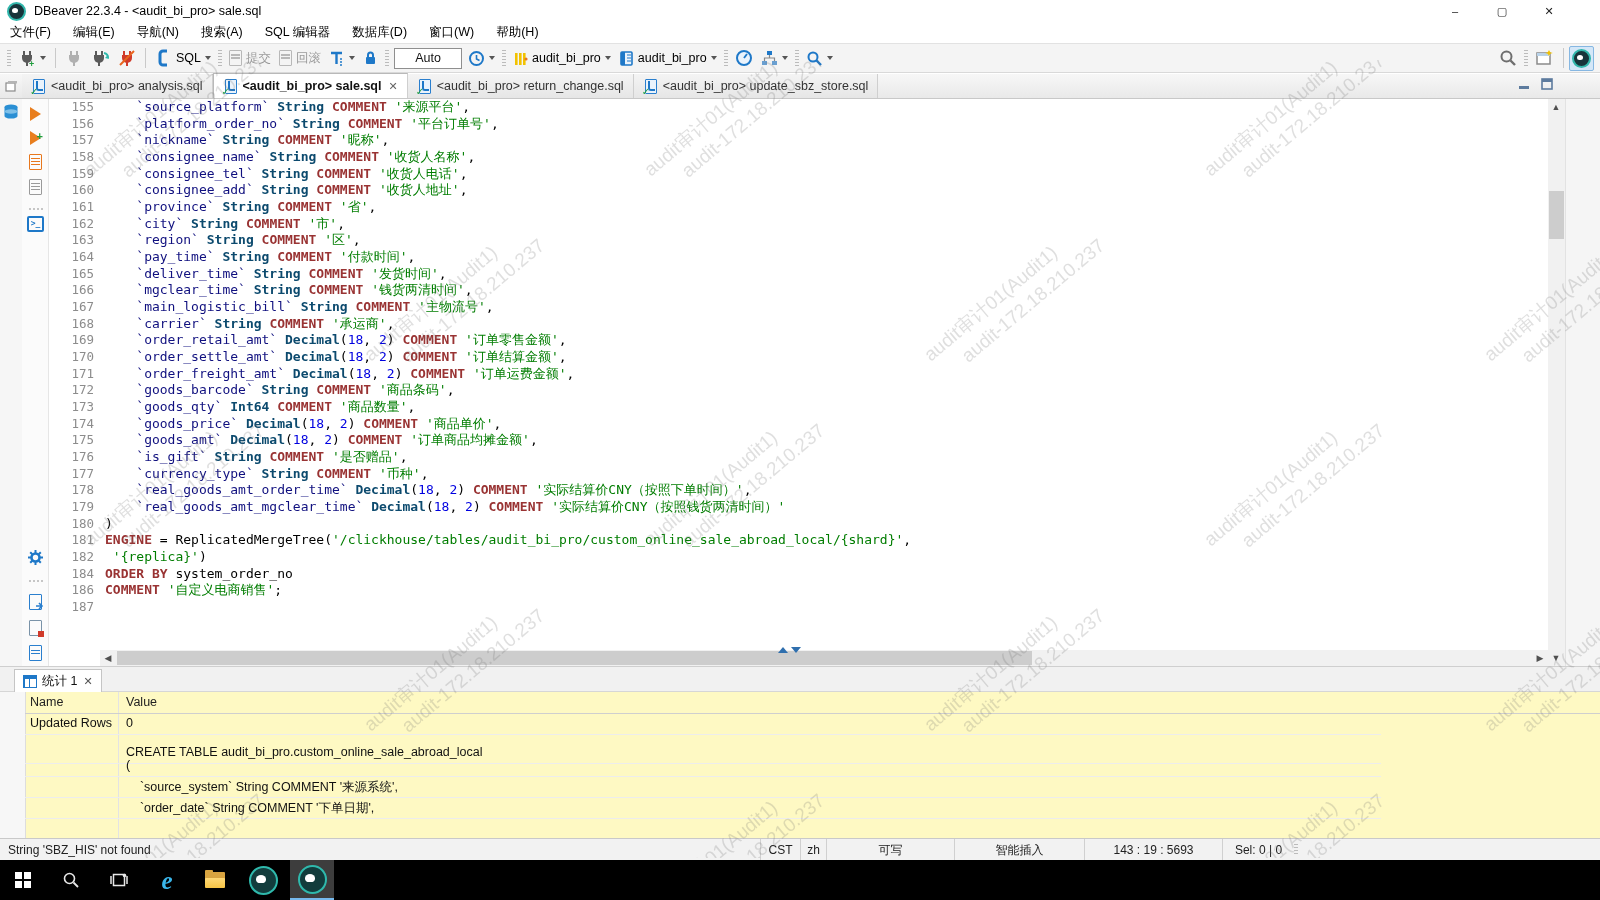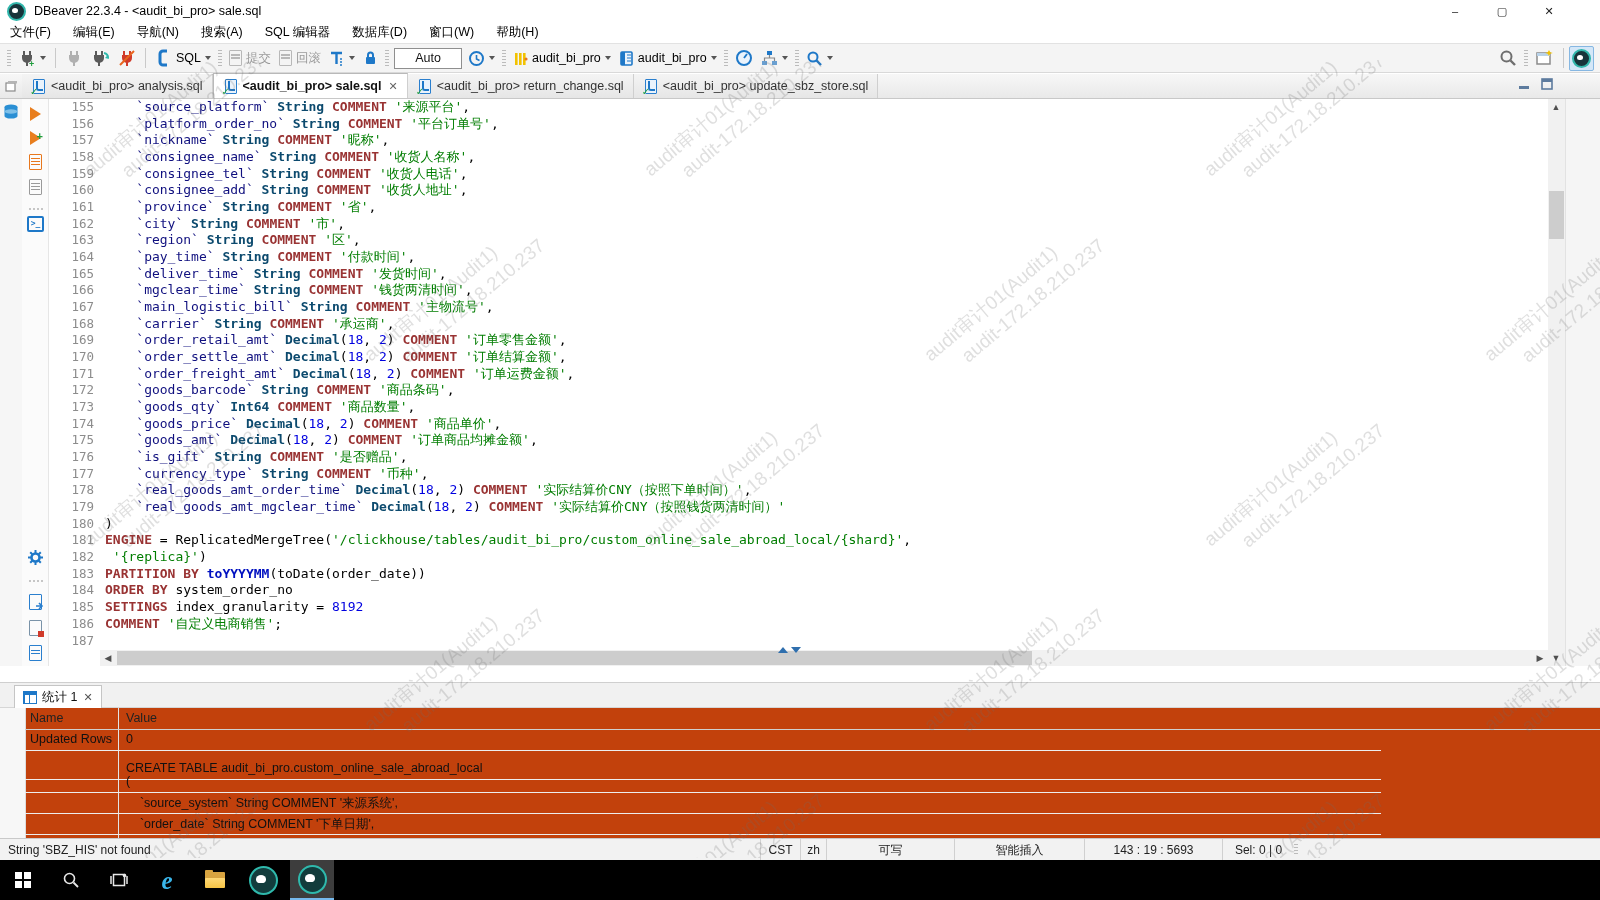--- a/index.html
+++ b/index.html
@@ -57,21 +57,21 @@
   .hscroll{position:absolute;left:100px;top:551px;width:1448px;height:16px;background:#f1f1f1;display:flex;align-items:center;}
   .sbarrow{width:16px;height:16px;display:flex;align-items:center;justify-content:center;color:#505050;font-size:9px;flex:0 0 auto;}
   .hthumb{position:absolute;left:17px;top:1px;width:915px;height:14px;background:#cdcdcd;}
   .vscroll{position:absolute;left:1548px;top:0;width:17px;height:567px;background:#f1f1f1;}
   .vthumb{position:absolute;left:1px;top:92px;width:15px;height:48px;background:#cdcdcd;}
   .ruler{position:absolute;left:1565px;top:0;width:35px;height:567px;background:#f5f5f5;border-left:1px solid #e2e2e2;}
   .sash-arrows{position:absolute;left:778px;top:548px;display:flex;gap:3px;}
   .tri-up{width:0;height:0;border-left:5px solid transparent;border-right:5px solid transparent;border-bottom:6px solid #2f6fae;}
   .tri-dn{width:0;height:0;border-left:5px solid transparent;border-right:5px solid transparent;border-top:6px solid #2f6fae;}
   
-  .bottom{position:absolute;left:0;top:666px;width:1600px;height:172px;background:#c2410c;border-top:1px solid #cfcfcf;margin-top:16px;}
+  .bottom{position:absolute;left:0;top:666px;width:1600px;height:172px;background:#fef9c3;border-top:1px solid #cfcfcf;}
   .btabs{position:absolute;left:0;top:0;width:1600px;height:24px;background:#f1f1f1;border-bottom:1px solid #d6d6d6;}
   .btab{position:absolute;left:14px;top:2px;height:22px;background:#fff;border:1px solid #c5c5c5;border-bottom:none;display:flex;align-items:center;padding:0 8px;font-size:12.5px;}
   .btab .close{margin-left:6px;color:#555;font-size:11px;}
   .tblico{width:12px;height:11px;border:1px solid #1e78c8;margin-right:5px;background:
      linear-gradient(#1e78c8 0 3px,transparent 3px),
      linear-gradient(90deg,#1e78c8 0 1px,transparent 1px 5px,#1e78c8 5px 6px,transparent 6px);}
   .grid{position:absolute;left:0;top:25px;width:1600px;height:147px;}
   .grid-gutter{position:absolute;left:0;top:0;width:25px;height:147px;background:#f7f7f7;border-right:1px solid #ddd;}
   .gheader{position:absolute;left:25px;top:0;width:1575px;height:21px;border-bottom:1px solid #cfcfcf;font-size:12.5px;color:#222;}
   .gh-name{position:absolute;left:5px;top:3px;} .gh-value{position:absolute;left:101px;top:3px;}
@@ -427,23 +427,21 @@
         <div class="cl"><span class="ln">173</span><span class="w">    </span><span class="i">`goods_qty`</span><span class="w"> </span><span class="t">Int64</span><span class="w"> </span><span class="k">COMMENT</span><span class="w"> </span><span class="s">'商品数量'</span><span class="w">,</span></div>
         <div class="cl"><span class="ln">174</span><span class="w">    </span><span class="i">`goods_price`</span><span class="w"> </span><span class="t">Decimal</span><span class="w">(</span><span class="n">18</span><span class="w">, </span><span class="n">2</span><span class="w">)</span><span class="w"> </span><span class="k">COMMENT</span><span class="w"> </span><span class="s">'商品单价'</span><span class="w">,</span></div>
         <div class="cl"><span class="ln">175</span><span class="w">    </span><span class="i">`goods_amt`</span><span class="w"> </span><span class="t">Decimal</span><span class="w">(</span><span class="n">18</span><span class="w">, </span><span class="n">2</span><span class="w">)</span><span class="w"> </span><span class="k">COMMENT</span><span class="w"> </span><span class="s">'订单商品均摊金额'</span><span class="w">,</span></div>
         <div class="cl"><span class="ln">176</span><span class="w">    </span><span class="i">`is_gift`</span><span class="w"> </span><span class="t">String</span><span class="w"> </span><span class="k">COMMENT</span><span class="w"> </span><span class="s">'是否赠品'</span><span class="w">,</span></div>
         <div class="cl"><span class="ln">177</span><span class="w">    </span><span class="i">`currency_type`</span><span class="w"> </span><span class="t">String</span><span class="w"> </span><span class="k">COMMENT</span><span class="w"> </span><span class="s">'币种'</span><span class="w">,</span></div>
         <div class="cl"><span class="ln">178</span><span class="w">    </span><span class="i">`real_goods_amt_order_time`</span><span class="w"> </span><span class="t">Decimal</span><span class="w">(</span><span class="n">18</span><span class="w">, </span><span class="n">2</span><span class="w">)</span><span class="w"> </span><span class="k">COMMENT</span><span class="w"> </span><span class="s">'实际结算价CNY（按照下单时间）'</span><span class="w">,</span></div>
         <div class="cl"><span class="ln">179</span><span class="w">    </span><span class="i">`real_goods_amt_mgclear_time`</span><span class="w"> </span><span class="t">Decimal</span><span class="w">(</span><span class="n">18</span><span class="w">, </span><span class="n">2</span><span class="w">)</span><span class="w"> </span><span class="k">COMMENT</span><span class="w"> </span><span class="s">'实际结算价CNY（按照钱货两清时间）'</span></div>
         <div class="cl"><span class="ln">180</span><span class="w">)</span></div>
         <div class="cl"><span class="ln">181</span><span class="k">ENGINE</span><span class="w"> = ReplicatedMergeTree(</span><span class="s">'/clickhouse/tables/audit_bi_pro/custom_online_sale_abroad_local/{shard}'</span><span class="w">,</span></div>
         <div class="cl"><span class="ln">182</span><span class="w"> </span><span class="s">'{replica}'</span><span class="w">)</span></div>
-        <div class="cl"><span class="ln">183</span><span class="k">PARTITION BY</span><span class="w"> </span><span class="f">toYYYYMM</span><span class="w">(toDate(order_date))</span></div>
         <div class="cl"><span class="ln">184</span><span class="k">ORDER BY</span><span class="w"> system_order_no</span></div>
-        <div class="cl"><span class="ln">185</span><span class="k">SETTINGS</span><span class="w"> index_granularity = </span><span class="n">8192</span></div>
         <div class="cl"><span class="ln">186</span><span class="k">COMMENT</span><span class="w"> </span><span class="s">'自定义电商销售'</span><span class="w">;</span></div>
         <div class="cl"><span class="ln">187</span></div>
       </div>
 
     <div class="hscroll">
       <div class="sbarrow">◀</div>
       <div class="hthumb"></div>
       <div class="sbarrow" style="position:absolute;right:0;">▶</div>
     </div>
     <div class="sash-arrows">

